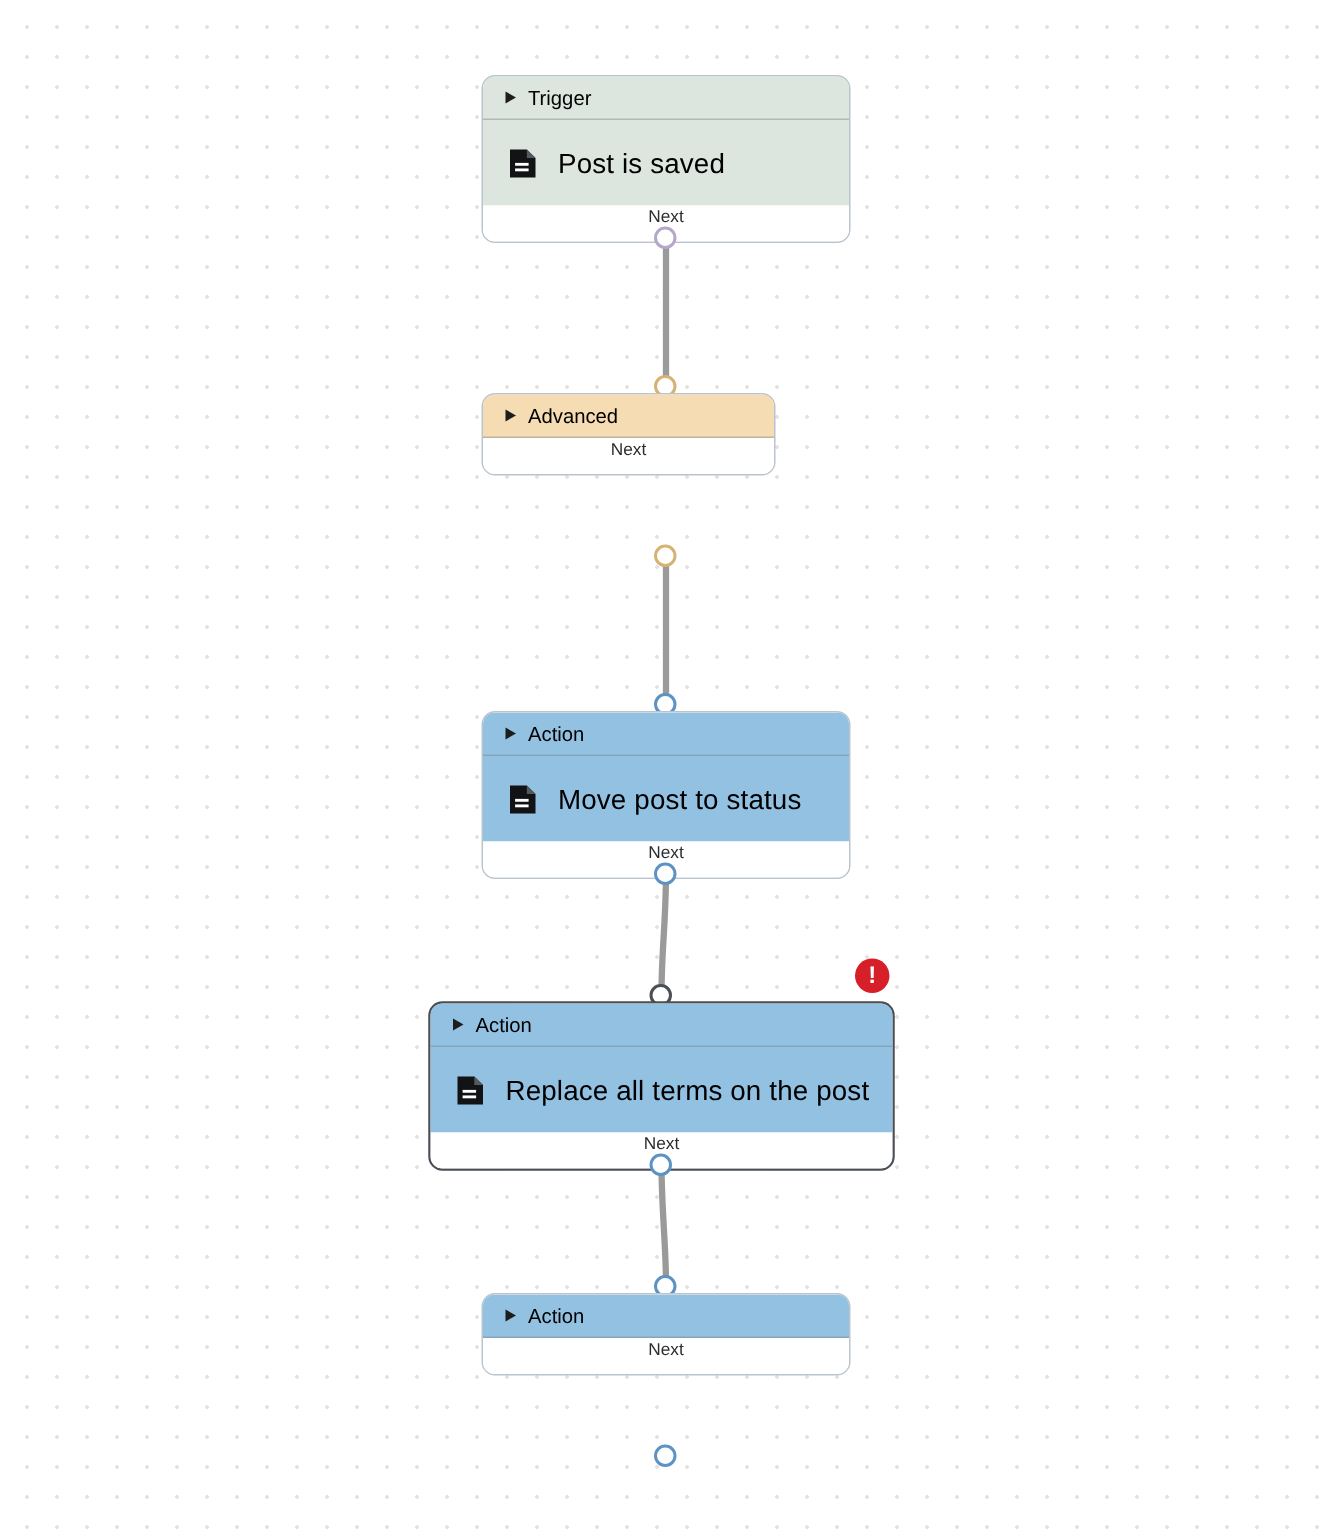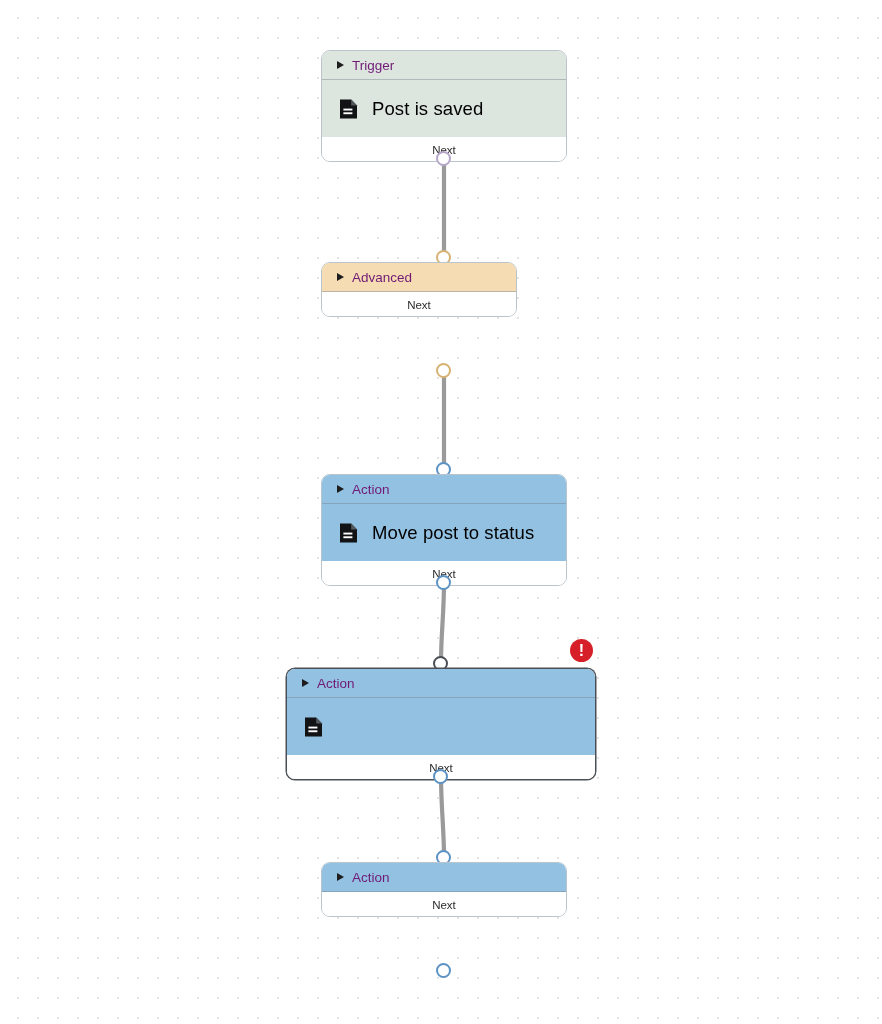--- a/index.html
+++ b/index.html
@@ -47,21 +47,21 @@
     border: 1.8px solid #4a4f55;
     box-shadow: 0 0 0 0.5px #4a4f55;
   }
 
   .node-header {
     display: flex;
     align-items: center;
     height: 29px;
     padding: 0 0 0 15px;
     font-size: 13.5px;
-    color: #701a75;
+    color: #000000;
     border-bottom: 1px solid rgba(120,130,140,0.45);
     box-sizing: border-box;
   }
   .disclosure {
     width: 0;
     height: 0;
     border-left: 7px solid #1d1d1d;
     border-top: 4.6px solid transparent;
     border-bottom: 4.6px solid transparent;
     margin-right: 8px;
@@ -89,21 +89,21 @@
     font-size: 18.5px;
     color: #000000;
     letter-spacing: 0.1px;
     white-space: nowrap;
   }
 
   .node-footer {
     height: 24px;
     background: #ffffff;
     display: flex;
-    align-items: center;
+    align-items: flex-start;
     justify-content: center;
     box-sizing: border-box;
   }
   .node-footer .next-label {
     font-size: 11.5px;
     color: #2c2c2c;
     line-height: 1;
     padding-top: 3px;
   }
 
@@ -230,20 +230,21 @@
     </div>
     <div class="node-body">
       <span class="node-icon">
         <svg width="21" height="22" viewBox="0 0 21 22">
           <path d="M2 1.6h11.2L19 7.4v13.0H2z" fill="#111315"></path>
           <path d="M13.2 1.6 L19 7.4 h-5.8z" fill="#54595e"></path>
           <rect x="5.4" y="10.6" width="9" height="1.9" fill="#ffffff"></rect>
           <rect x="5.4" y="14.3" width="9" height="1.9" fill="#ffffff"></rect>
         </svg>
       </span>
+      <span class="node-title">Replace all terms on the post</span>
     </div>
     <div class="node-footer">
       <span class="next-label">Next</span>
     </div>
   </div>
   <div class="port ring-action" style="left:433px; top:769px;"></div>
 
   <div class="port ring-action" style="left:436px; top:850px;"></div>
   <div class="node tone-action" style="left:321px; top:862px; width:246px;">
     <div class="node-header">

